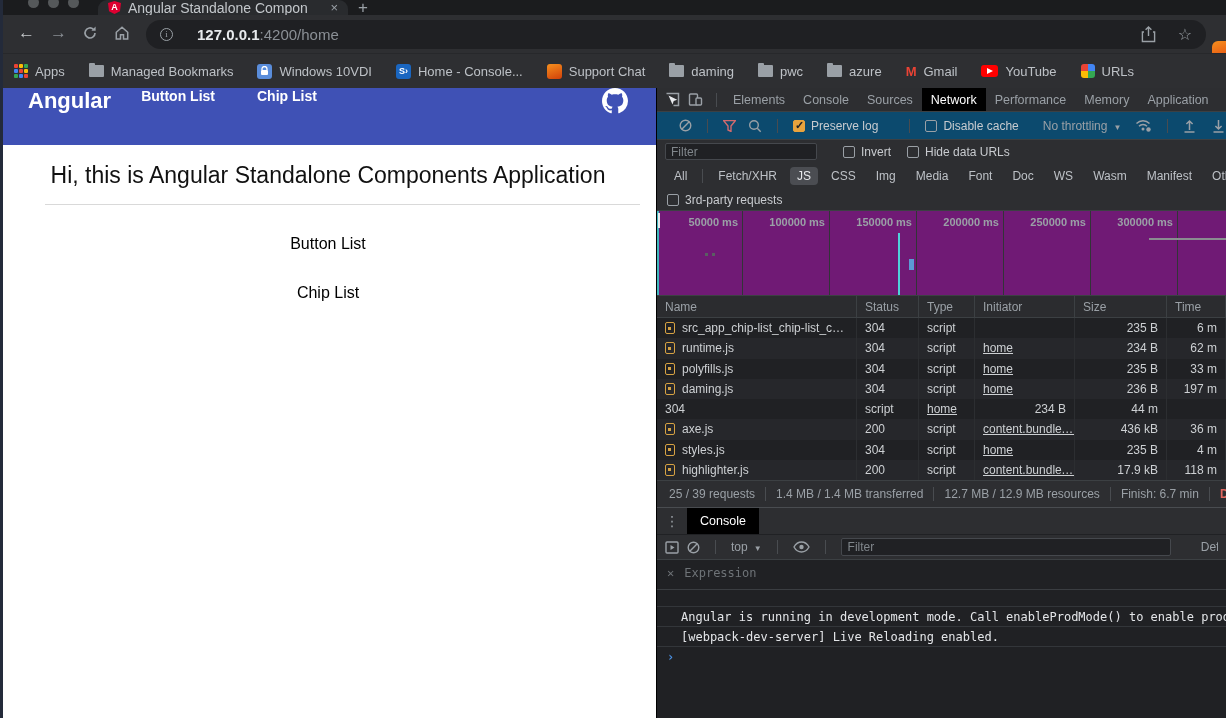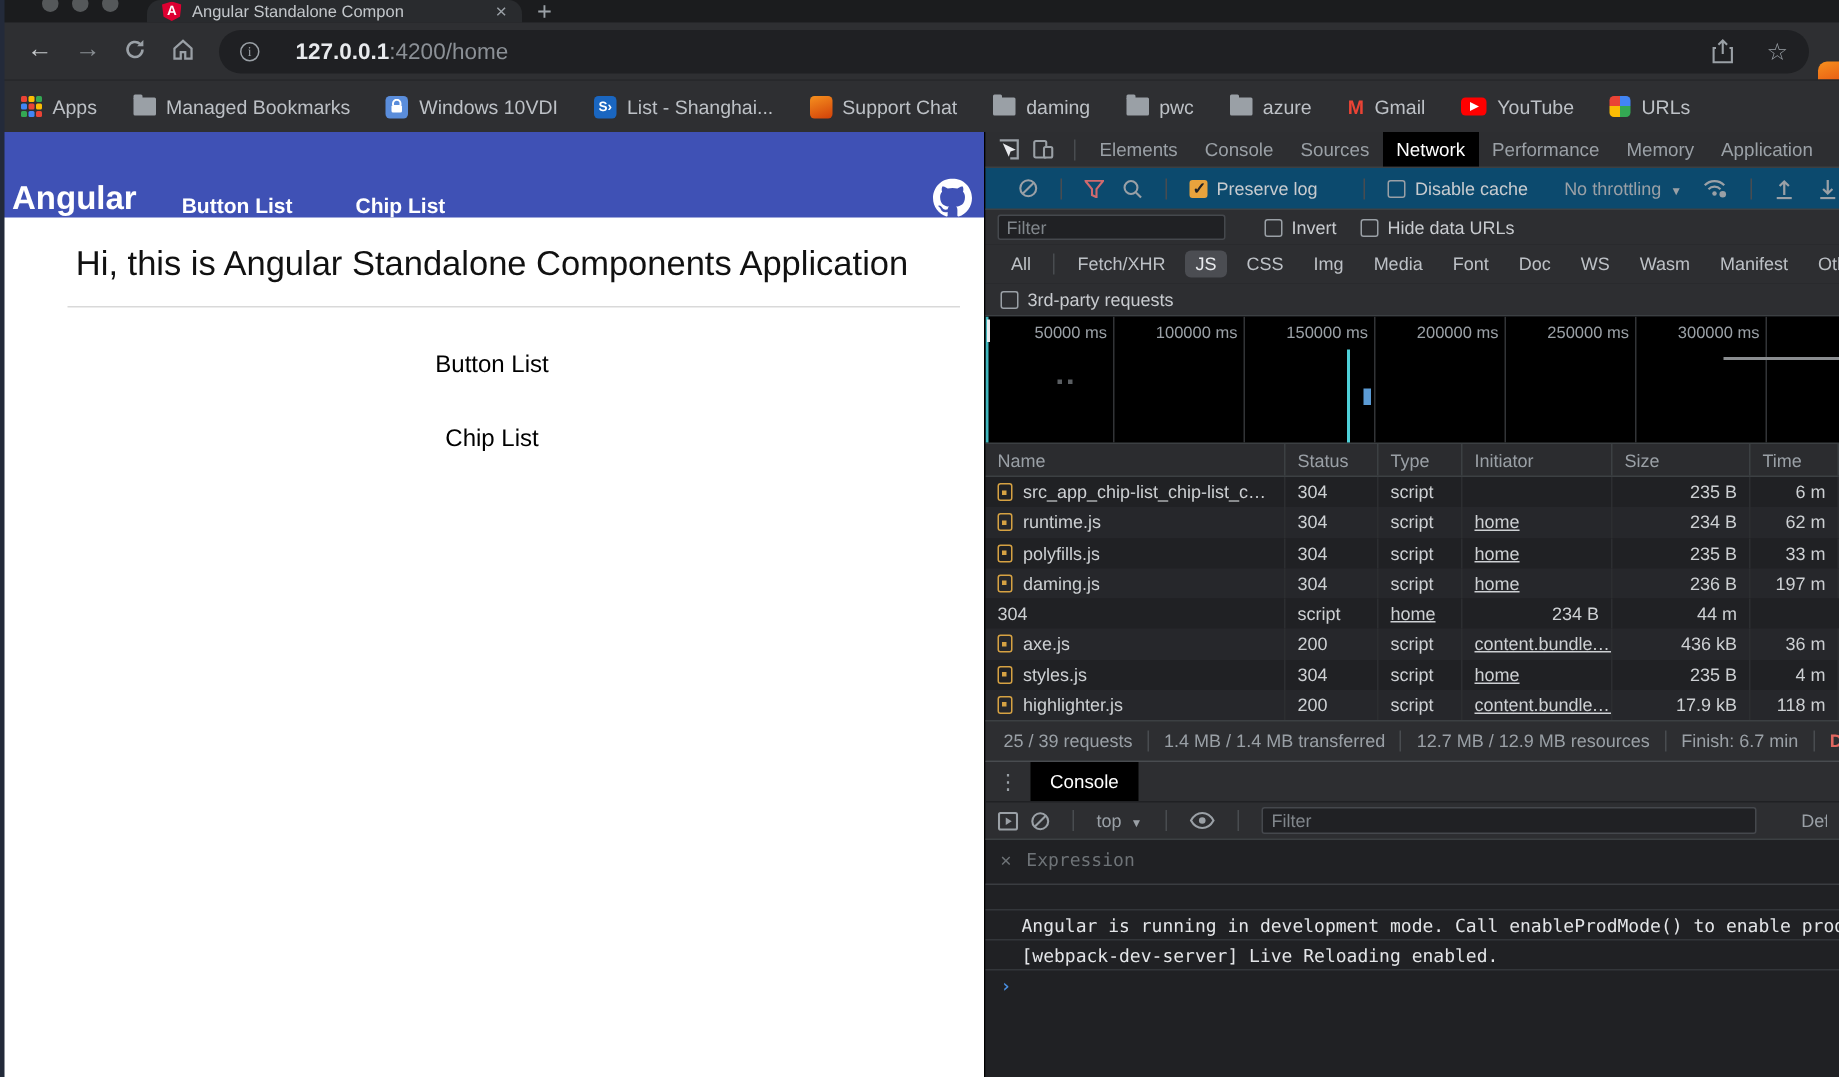--- a/index.html
+++ b/index.html
@@ -5,21 +5,21 @@
   * { margin:0; padding:0; box-sizing:border-box; }
   html,body { width:1226px; height:718px; overflow:hidden; background:#202124;
               font-family:"Liberation Sans", sans-serif; }
   #stage { position:relative; width:1226px; height:718px; }
 
   
   #tabstrip { position:absolute; left:0; top:0; width:1226px; height:15px; background:#1b1c1e; }
   .traffic { position:absolute; top:-3px; width:11px; height:11px; border-radius:50%; background:#55585a; }
   #tab { position:absolute; left:98px; top:0; width:250px; height:15px; background:#292b2e;
          border-radius:9px 9px 0 0; display:flex; align-items:center; padding:0 10px; gap:7px; }
-  #tab .title { color:#c3c7cb; font-size:11px; white-space:nowrap; overflow:hidden; flex:1; }
+  #tab .title { color:#c3c7cb; font-size:14px; white-space:nowrap; overflow:hidden; flex:1; }
   #tab .close { color:#9aa0a6; font-size:13px; }
   #newtab { position:absolute; left:358px; top:-2px; color:#9aa0a6; font-size:17px; }
   .ng-shield { width:13px; height:13px; background:#dd0031; flex:0 0 13px;
                clip-path:polygon(50% 0,100% 16%,92% 78%,50% 100%,8% 78%,0 16%);
                color:#fff; font-size:9px; font-weight:bold; text-align:center; line-height:13px; }
 
   #toolbar { position:absolute; left:0; top:15px; width:1226px; height:38px; background:#2e2f32; }
   .navbtn { position:absolute; top:8px; font-size:17px; color:#9aa0a6; line-height:20px; }
   #omnibox { position:absolute; left:146px; top:5px; right:20px; height:29px; border-radius:15px;
              background:#1f2023; display:flex; align-items:center; padding:0 14px; }
@@ -47,21 +47,21 @@
   .sqicon { width:15px; height:15px; border-radius:3px; color:#fff; font-size:9px; font-weight:bold;
             display:flex; align-items:center; justify-content:center; }
   .yt { width:17px; height:12px; background:#ff0000; border-radius:3px; position:relative; }
   .yt:before { content:""; position:absolute; left:6px; top:3px; border-left:6px solid #fff;
                border-top:3px solid transparent; border-bottom:3px solid transparent; }
   .maps { width:14px; height:14px; border-radius:3px;
           background:conic-gradient(#4285f4 0 25%,#34a853 0 50%,#fbbc04 0 75%,#ea4335 0); }
 
   
   #app { position:absolute; left:0; top:88px; width:656px; height:630px; background:#fff; }
-  #appheader { height:57px; background:#3f51b5; display:flex; align-items:flex-end; padding:0 8px; }
+  #appheader { height:57px; background:#3f51b5; display:flex; align-items:flex-start; padding:0 28px; }
   #brand { color:#fff; font-size:22px; font-weight:bold; margin-right:30px; }
   .appnav { color:#fff; font-size:14px; font-weight:bold; margin-right:42px; }
   #gh { margin-left:auto; }
   #h1 { margin:17px 16px 0; font-size:23px; color:#111; text-align:center; white-space:nowrap; }
   #apphr { border:none; border-top:1px solid #d9d9d9; margin:15px 16px 0 45px; }
   .applink { text-align:center; font-size:16px; color:#000; }
   #link1 { margin-top:30px; } #link2 { margin-top:31px; }
   #ledge { position:absolute; left:0; top:0; width:3px; height:718px; background:#232a3a; z-index:50; }
 
   
@@ -90,21 +90,21 @@
                 color:#c8cbcf; font-size:12px; padding:0 5px; outline:none; margin-right:26px; }
   #net-filter::placeholder, #con-filter::placeholder { color:#80868b; }
   .cbgroup { display:flex; align-items:center; margin-right:16px; }
 
   #type-row { height:26px; background:#2d2e31; padding:0 10px; gap:6px; white-space:nowrap; overflow:hidden; }
   .pill { padding:2px 7px; border-radius:4px; color:#bdc1c6; font-size:12px; }
   .pill.active { background:#4b4d52; color:#e8eaed; }
 
   #third-row { height:22px; background:#2d2e31; border-bottom:1px solid #3c4043; padding:0 10px; }
 
-  #timeline { height:85px; position:relative; background:#000000; border-bottom:1px solid #3c4043; overflow:hidden; }
+  #timeline { height:85px; position:relative; background:#701a75; border-bottom:1px solid #3c4043; overflow:hidden;font-weight:bold; }
   .tl-col { position:absolute; top:0; height:85px; border-right:1px solid #323437; width:86px; }
   .tl-lab { position:absolute; top:5px; right:4px; color:#9aa0a6; font-size:11px; }
   #tl-cyan { position:absolute; left:241px; top:22px; width:2px; height:63px; background:#4fd1d9; }
   #tl-blue { position:absolute; left:252px; top:48px; width:5px; height:11px; background:#5b9bd5; }
   #tl-grey { position:absolute; left:492px; top:27px; width:78px; height:2px; background:#8a8d90; }
   #tl-edge { position:absolute; left:0; top:0; width:2px; height:85px; background:#3fb6bd; }
   #tl-scroll { position:absolute; left:1px; top:2px; width:2px; height:15px; background:#e8eaed; }
   .tl-dot { position:absolute; width:3px; height:3px; background:#5a5e62; top:42px; }
 
   #nettable { flex:1 1 auto; display:flex; flex-direction:column; overflow:hidden; }
@@ -214,21 +214,21 @@
       <span class="sqicon" style="background:#5a8ddb">
         <svg width="9" height="10" viewBox="0 0 9 10">
             <path d="M2 4V3a2.5 2.5 0 0 1 5 0v1" fill="none" stroke="#fff" stroke-width="1.3"></path>
             <rect x="1" y="4" width="7" height="5" rx="1" fill="#fff"></rect>
           </svg>
       </span>
       <span>Windows 10VDI</span>
     </div>
     <div class="bk">
       <span class="sqicon" style="background:#1a66c0">S›</span>
-      <span>List - Shanghai...</span>
+      <span>Home - Console...</span>
     </div>
     <div class="bk">
       <span class="sqicon" style="background:linear-gradient(160deg,#f6901e,#d14009)"></span>
       <span>Support Chat</span>
     </div>
     <div class="bk">
       <span class="fold"></span>
       <span>daming</span>
     </div>
     <div class="bk">

